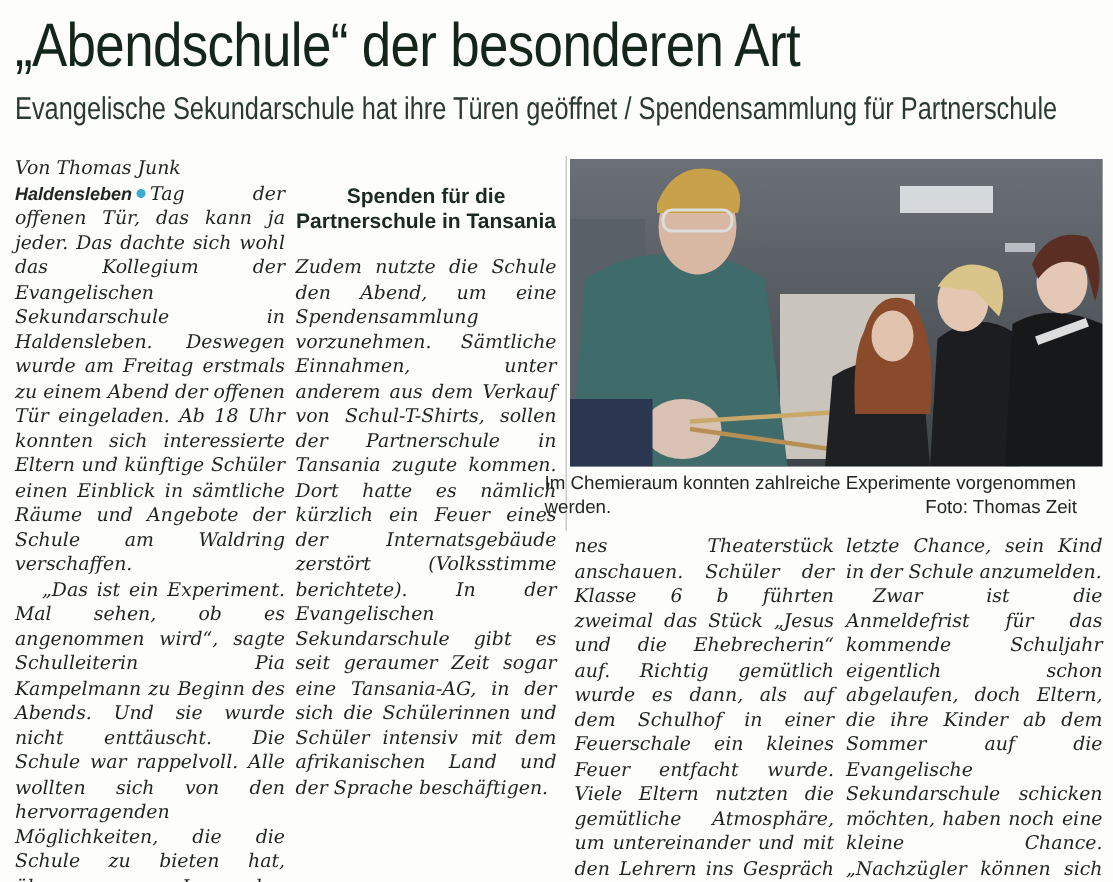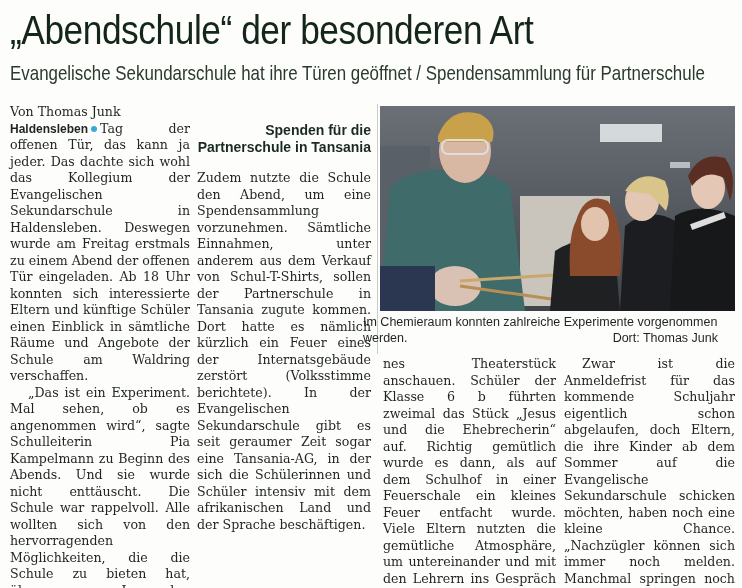--- a/index.html
+++ b/index.html
@@ -23,39 +23,39 @@
     font-family: "Liberation Sans", sans-serif;
     font-size: 21px; line-height: 26px; color: #2a3a2e;
     transform: scaleX(0.805); transform-origin: left top;
     white-space: nowrap;
   }
   .col {
     position: absolute; top: 104px;
     font-size: 12.6px; line-height: 16.5px;
     text-align: justify; hyphens: manual;
   }
-  .col p { margin: 0; }
+  .col p { margin: 0; font-style: italic; }
   .col p.indent { text-indent: 18px; }
   .c1 { left: 10px; width: 180px; }
   .c2 { left: 197px; width: 174px; }
   .c3 { left: 383px; width: 173px; top: 356px; }
   .c4 { left: 564px; width: 171px; top: 356px; }
   .byline { font-size: 12.6px; }
   .dateline {
     font-family: "Liberation Sans", sans-serif;
     font-weight: bold; font-size: 12px;
   }
   .dot {
     display: inline-block; width: 6px; height: 6px; border-radius: 50%;
     background: #3fa9d6; margin: 0 3px 1px 3px; vertical-align: middle;
   }
   .subheading {
     font-family: "Liberation Sans", sans-serif;
     font-size: 14px; line-height: 17px; font-weight: bold;
-    color: #1b2a20; margin: 18px 0 14px 0; text-align: right;
+    color: #1b2a20; margin: 18px 0 14px 0; text-align: center;
   }
   .rule {
     position: absolute; left: 377px; top: 104px; width: 1px; height: 250px;
     background: #c9cdc8;
   }
   .photo {
     position: absolute; left: 380px; top: 106px; width: 355px; height: 205px;
     background: #4a4e52; overflow: hidden;
   }
   .caption {
@@ -120,23 +120,24 @@
 
     <path d="M290 205 L295 110 Q320 95 355 110 L355 205 Z" fill="#17181a"></path>
     <ellipse cx="328" cy="82" rx="17" ry="21" fill="#e4c7b4"></ellipse>
     <path d="M308 70 Q320 45 345 52 Q358 70 350 95 L344 72 Q325 62 312 80 Z" fill="#5a2e22"></path>
     <rect x="310" y="112" width="36" height="6" fill="#ddd" transform="rotate(-20 328 115)"></rect>
   </svg>
 </div>
 
 <div class="caption">
   <span>Im Chemieraum konnten zahlreiche Experimente vorgenommen werden.</span>
-  <span class="credit">Dort: Thomas Junk</span>
+  <span class="credit">Foto: Thomas Zeit</span>
 </div>
 
 <div class="col c3">
   <p>nes Theaterstück anschauen. Schüler der Klasse 6 b führten zweimal das Stück „Jesus und die Ehebrecherin“ auf. Richtig gemütlich wurde es dann, als auf dem Schulhof in einer Feuerschale ein kleines Feuer entfacht wurde. Viele Eltern nutzten die gemütliche Atmosphäre, um untereinander und mit den Lehrern ins Gespräch zu kommen.</p>
 
 </div>
 
 <div class="col c4">
+  <p>letzte Chance, sein Kind in der Schule anzumelden.</p>
   <p class="indent">Zwar ist die Anmeldefrist für das kommende Schuljahr eigentlich schon abgelaufen, doch Eltern, die ihre Kinder ab dem Sommer auf die Evangelische Sekundarschule schicken möchten, haben noch eine kleine Chance. „Nachzügler können sich immer noch melden. Manchmal springen noch welche ab und dann haben wir eine Warteliste“, erklärt Pia Kampelmann.</p>
 </div>
 
 </body></html>

